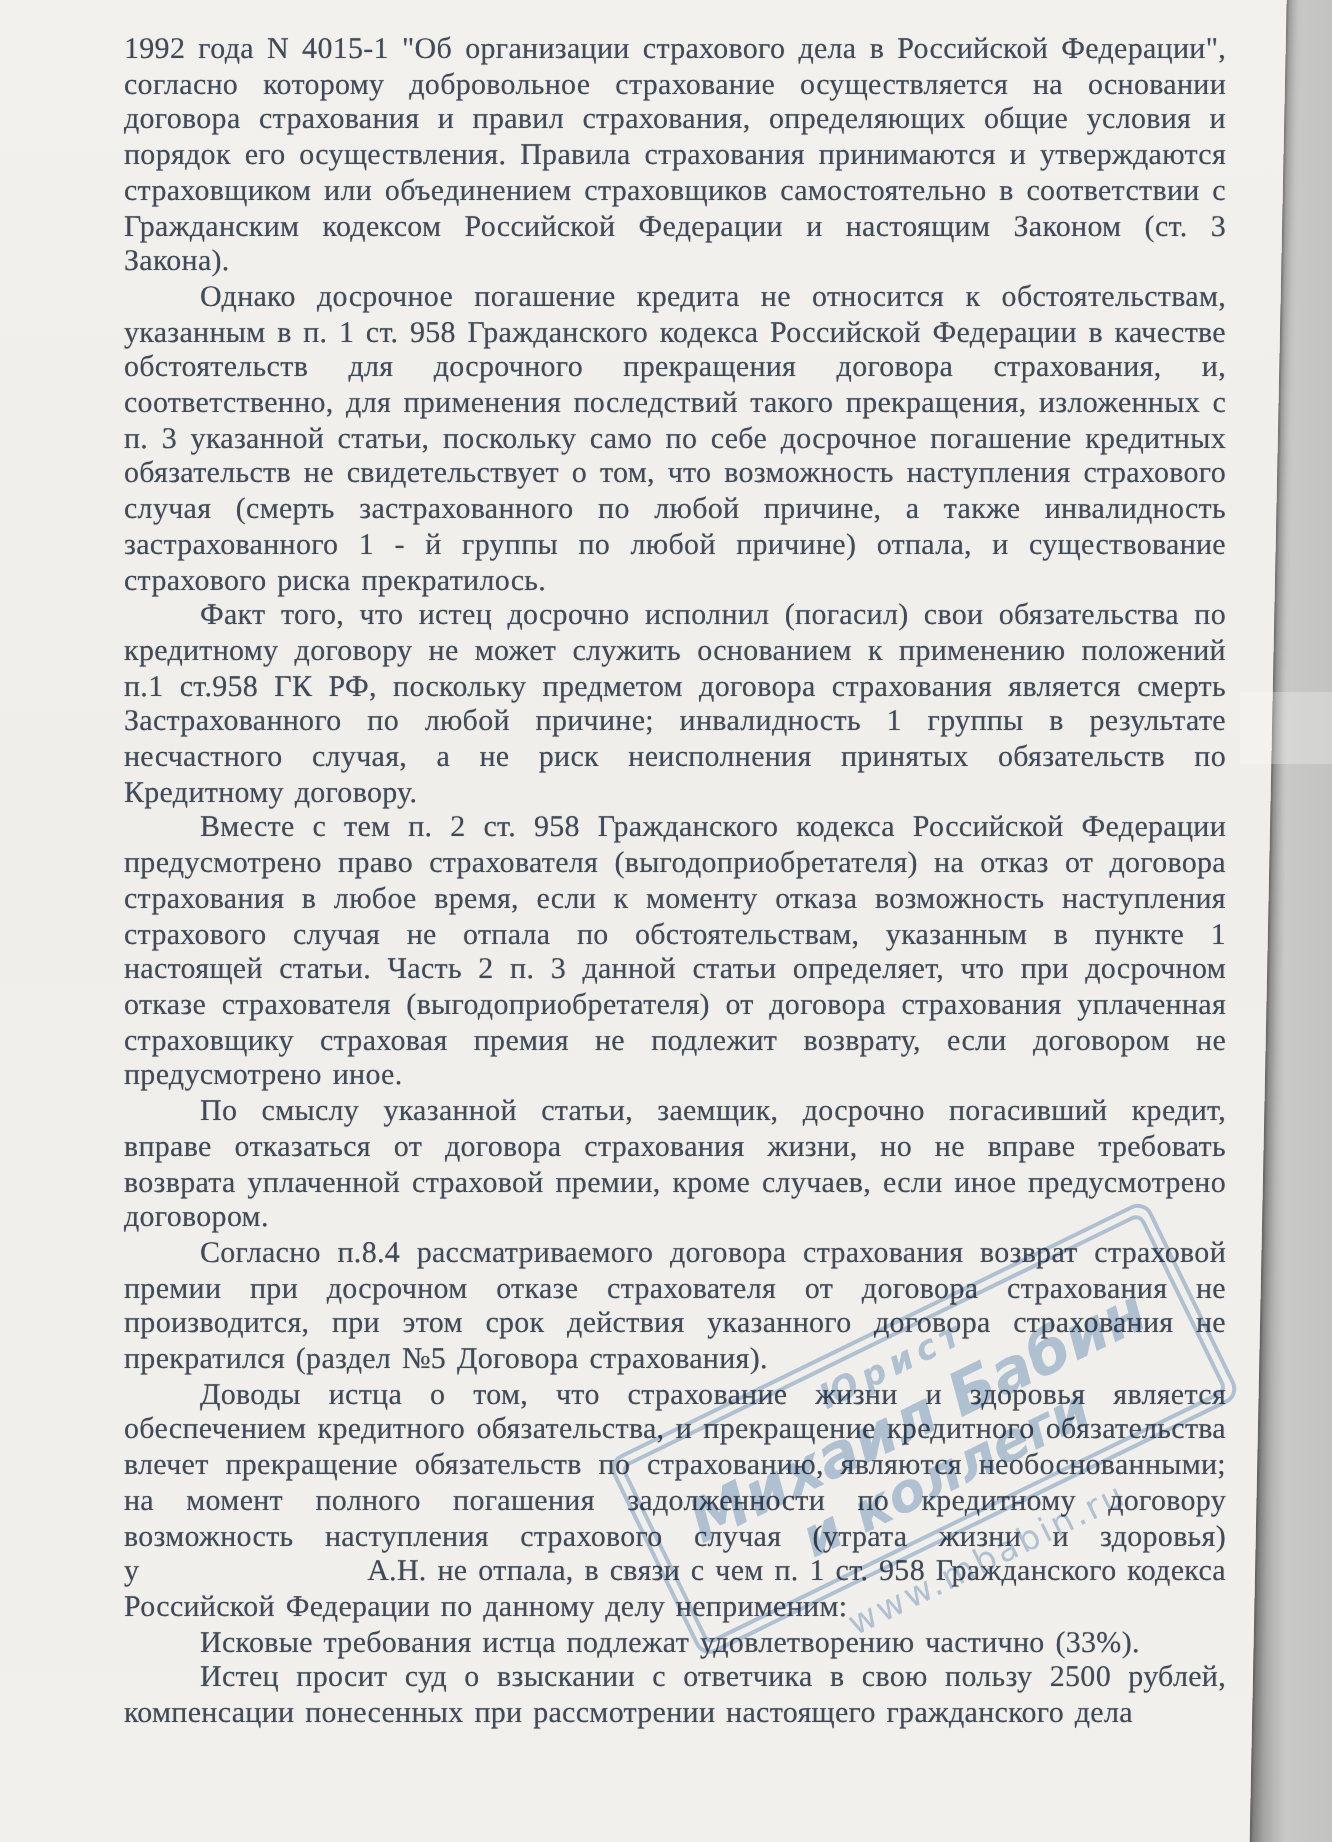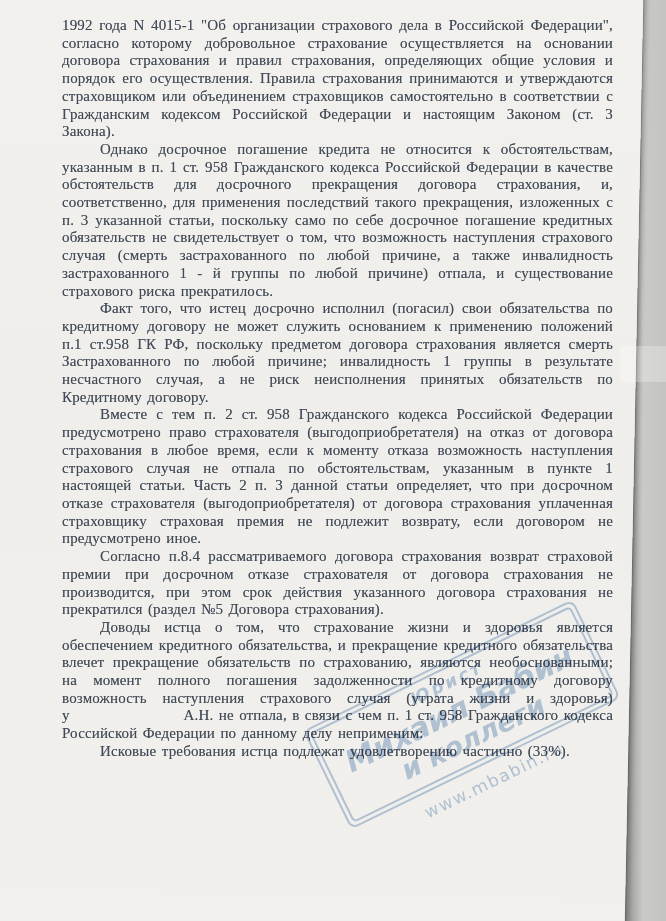--- a/index.html
+++ b/index.html
@@ -99,23 +99,25 @@
 
   <div class="page"></div>
 
   <div class="edge-fold"></div>
 
   <div class="content">
     <p class="first">1992 года N 4015-1 "Об организации страхового дела в Российской Федерации", согласно которому добровольное страхование осуществляется на основании договора страхования и правил страхования, определяющих общие условия и порядок его осуществления. Правила страхования принимаются и утверждаются страховщиком или объединением страховщиков самостоятельно в соответствии с Гражданским кодексом Российской Федерации и настоящим Законом (ст. 3 Закона).</p>
     <p>Однако досрочное погашение кредита не относится к обстоятельствам, указанным в п. 1 ст. 958 Гражданского кодекса Российской Федерации в качестве обстоятельств для досрочного прекращения договора страхования, и, соответственно, для применения последствий такого прекращения, изложенных с п. 3 указанной статьи, поскольку само по себе досрочное погашение кредитных обязательств не свидетельствует о том, что возможность наступления страхового случая (смерть застрахованного по любой причине, а также инвалидность застрахованного 1 - й группы по любой причине) отпала, и существование страхового риска прекратилось.</p>
     <p>Факт того, что истец досрочно исполнил (погасил) свои обязательства по кредитному договору не может служить основанием к применению положений п.1 ст.958 ГК РФ, поскольку предметом договора страхования является смерть Застрахованного по любой причине; инвалидность 1 группы в результате несчастного случая, а не риск неисполнения принятых обязательств по Кредитному договору.</p>
     <p>Вместе с тем п. 2 ст. 958 Гражданского кодекса Российской Федерации предусмотрено право страхователя (выгодоприобретателя) на отказ от договора страхования в любое время, если к моменту отказа возможность наступления страхового случая не отпала по обстоятельствам, указанным в пункте 1 настоящей статьи. Часть 2 п. 3 данной статьи определяет, что при досрочном отказе страхователя (выгодоприобретателя) от договора страхования уплаченная страховщику страховая премия не подлежит возврату, если договором не предусмотрено иное.</p>
+    <p>По смыслу указанной статьи, заемщик, досрочно погасивший кредит, вправе отказаться от договора страхования жизни, но не вправе требовать возврата уплаченной страховой премии, кроме случаев, если иное предусмотрено договором.</p>
     <p>Согласно п.8.4 рассматриваемого договора страхования возврат страховой премии при досрочном отказе страхователя от договора страхования не производится, при этом срок действия указанного договора страхования не прекратился (раздел №5 Договора страхования).</p>
     <p>Доводы истца о том, что страхование жизни и здоровья является обеспечением кредитного обязательства, и прекращение кредитного обязательства влечет прекращение обязательств по страхованию, являются необоснованными; на момент полного погашения задолженности по кредитному договору возможность наступления страхового случая (утрата жизни и здоровья) у&nbsp;&nbsp;&nbsp;&nbsp;&nbsp;&nbsp;&nbsp;&nbsp;&nbsp;&nbsp;&nbsp;&nbsp;&nbsp;&nbsp;&nbsp;&nbsp;&nbsp;&nbsp;&nbsp;&nbsp; А.Н. не отпала, в связи с чем п. 1 ст. 958 Гражданского кодекса Российской Федерации по данному делу неприменим:</p>
     <p>Исковые требования истца подлежат удовлетворению частично (33%).</p>
+    <p>Истец просит суд о взыскании с ответчика в свою пользу 2500 рублей, компенсации понесенных при рассмотрении настоящего гражданского дела</p>
   </div>
 
   <div class="watermark">
     <div class="wm-box">
       <div class="wm-line1">Юрист</div>
       <div class="wm-line2">Михаил Бабин</div>
       <div class="wm-line3">и коллеги</div>
     </div>
     <div class="wm-url">www.mbabin.ru</div>
   </div>

